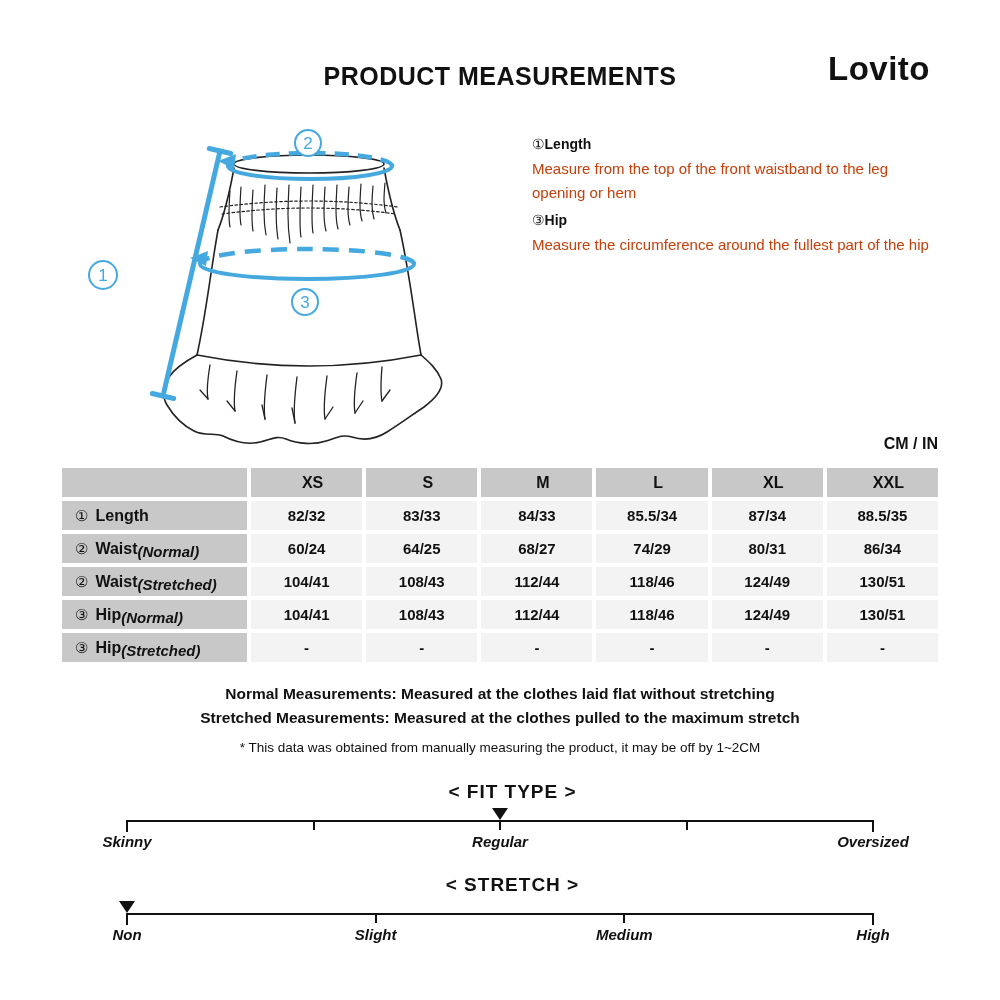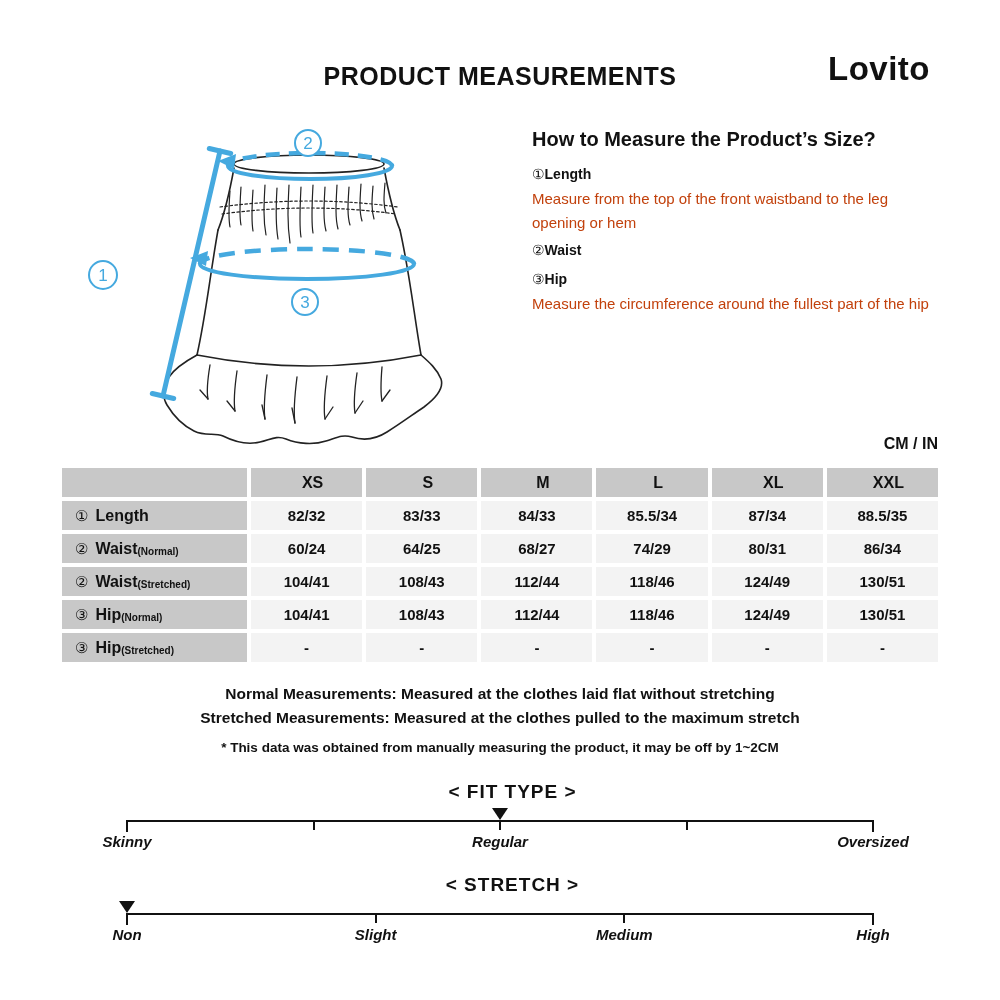--- a/index.html
+++ b/index.html
@@ -21,26 +21,26 @@
 
   .units { position:absolute; top:435px; right:62px; font-size:16px; font-weight:bold; }
 
   .size-table { position:absolute; left:62px; top:468px; width:876px;
     display:grid; grid-template-columns:185px repeat(6, 1fr); gap:4px; }
   .cell { height:29px; display:flex; align-items:center; justify-content:center; font-weight:bold; }
   .cell.header { background:#c8c8c8; font-size:16px;padding-left:12px; }
   .cell.label  { background:#c8c8c8; justify-content:flex-start; padding-left:13px; font-size:16px; }
   .cell.value  { background:#f3f3f3; font-size:15px; }
   .cell.label .num { margin-right:7px; font-weight:normal; font-size:15px; }
-  .cell.label .sub { font-size:10px; position:relative; top:3px; }
+  .cell.label .sub { font-size:15px; position:relative; top:3px;font-style:italic; }
 
   .notes { position:absolute; top:682px; left:0; right:0; text-align:center;
     font-size:15.5px; font-weight:bold; line-height:24px; }
   .footnote { position:absolute; top:740px; left:0; right:0; text-align:center;
-    font-size:13.5px; font-weight:bold; }
+    font-size:13.5px; font-weight:normal; }
 
   .scale-title { position:absolute; left:0; right:0; text-align:center;
     font-size:19px; font-weight:bold; letter-spacing:1px;padding-left:25px; }
   #fit-title { top:781px; }
   #stretch-title { top:874px; }
 
   .scale { position:absolute; left:127px; width:746px; height:0; }
   #fit-scale { top:820px; }
   #stretch-scale { top:913px; }
   .scale-line { position:absolute; left:0; right:0; top:0; height:2px; background:#111; }
@@ -140,26 +140,24 @@
         <text x="248" y="34" text-anchor="middle" font-size="17" fill="#45a9df" stroke="none">2</text>
       </g>
       <g>
         <circle cx="245" cy="187" r="13" stroke-width="2" fill="#fff"></circle>
         <text x="245" y="193" text-anchor="middle" font-size="17" fill="#45a9df" stroke="none">3</text>
       </g>
     </g>
   </svg>
 
   <div class="howto">
-    <div class="howto-title">How to Measure the Product’s Size?</div>
 
     <div class="howto-name"><span class="num">①</span><span>Length</span></div>
     <div class="howto-desc">Measure from the top of the front waistband to the leg opening or hem</div>
 
-    <div class="howto-name"><span class="num">②</span><span>Waist</span></div>
 
     <div class="howto-name"><span class="num">③</span><span>Hip</span></div>
     <div class="howto-desc">Measure the circumference around the fullest part of the hip</div>
   </div>
 
   <div class="units">CM / IN</div>
 
   <div class="size-table">
     <div class="cell header"></div>
     <div class="cell header">XS</div>

